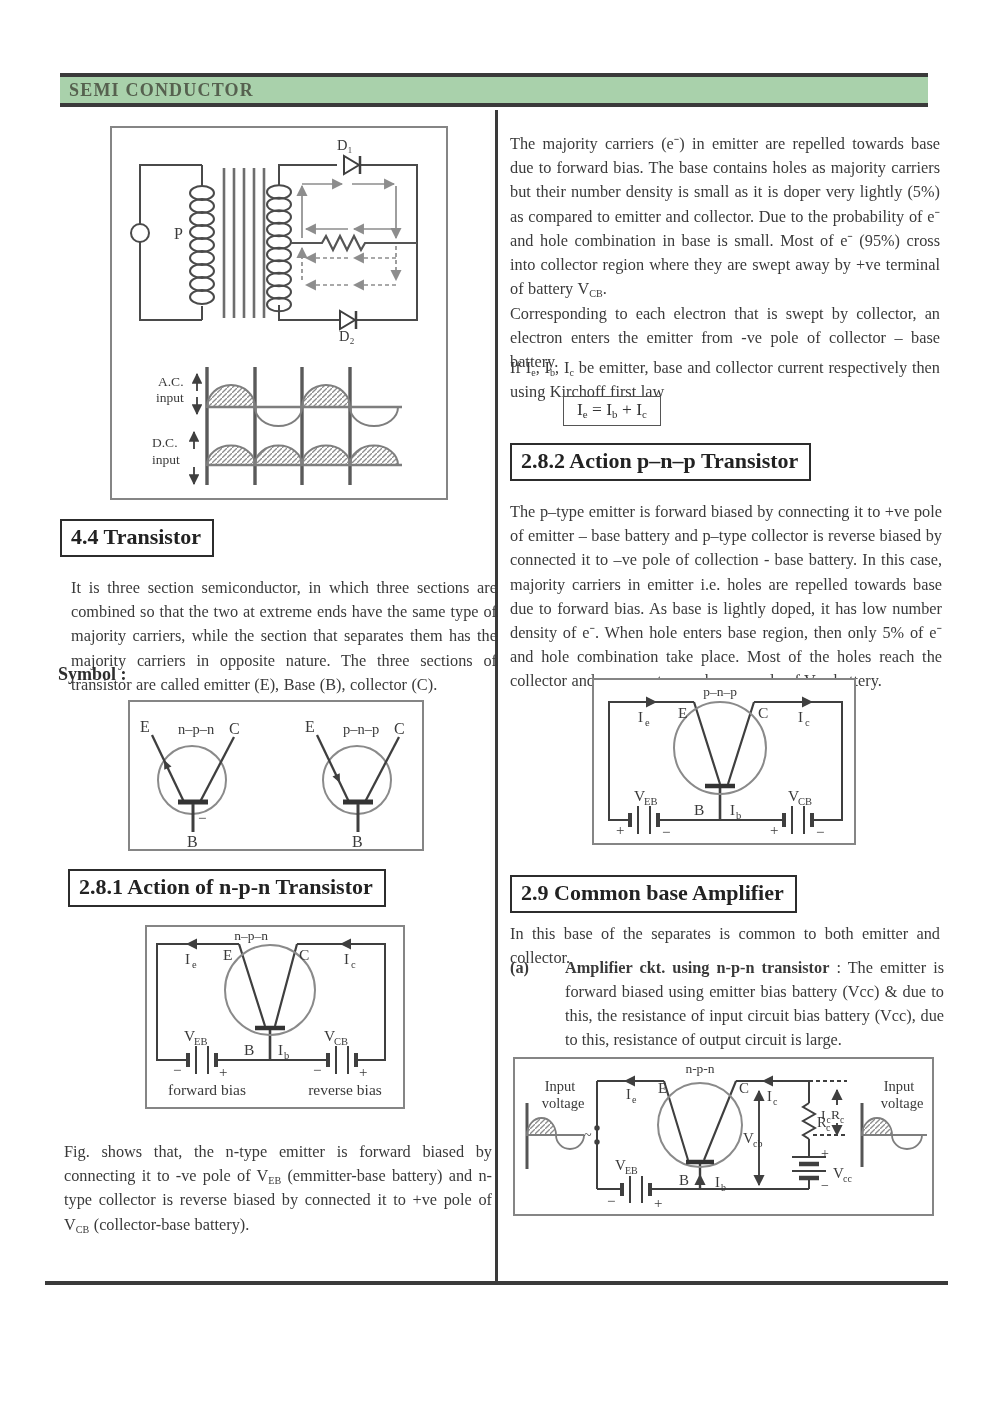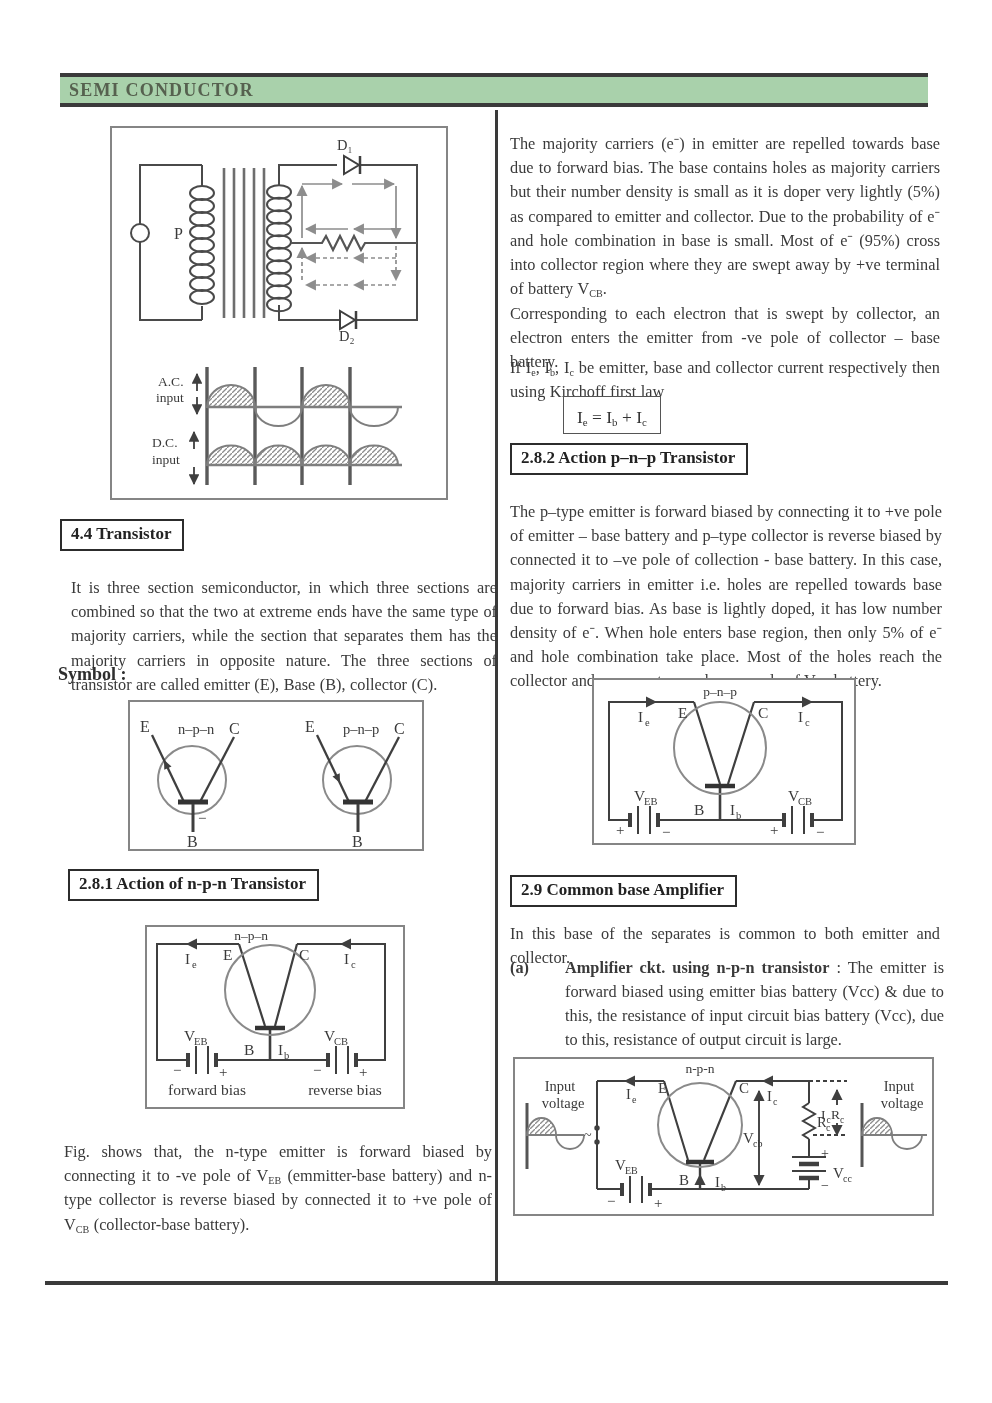--- a/index.html
+++ b/index.html
@@ -12,22 +12,22 @@
   .hdr span{font-weight:bold;font-size:18px;letter-spacing:1.2px;color:#56614f;padding-left:9px;}
   
   .vdiv{position:absolute;left:495px;top:110px;width:3px;height:1172px;background:#3a3a3a;}
   .hrule{position:absolute;left:45px;top:1281px;width:903px;height:4px;background:#3a3a3a;}
   
   .para{position:absolute;text-align:justify;font-size:16.3px;line-height:24.1px;
         color:#3a3a3a;word-spacing:0.4px;}
   .para sub,.eqbox sub,.item sub{font-size:0.62em;vertical-align:-0.28em;line-height:0;}
   .blabel{position:absolute;font-weight:bold;font-size:18px;color:#2e2e2e;}
   .hbox{position:absolute;border:2.5px solid #2c2c2c;padding:3px 11px 5px 9px;
-        font-weight:bold;font-size:17px;color:#222;background:#fff;white-space:nowrap;}
-  .eqbox{position:absolute;border:1.5px solid #555;padding:10px 13px 5px;font-size:17.5px;color:#333;}
+        font-weight:bold;font-size:22px;color:#222;background:#fff;white-space:nowrap;}
+  .eqbox{position:absolute;border:1.5px solid #555;padding:2px 13px 5px;font-size:17.5px;color:#333;}
   .fig{position:absolute;border:2px solid #858585;background:#fff;}
   .fig svg{display:block;}
   .item{position:absolute;display:flex;font-size:16.3px;line-height:24.1px;}
   .item .lbl{width:55px;font-weight:bold;flex:0 0 55px;}
   .item .txt{flex:1;text-align:justify;}
   .item .txt b{font-weight:bold;}
   svg text{font-family:"Liberation Serif",serif;fill:#3a3a3a;}
 </style>
 </head>
 <body>

